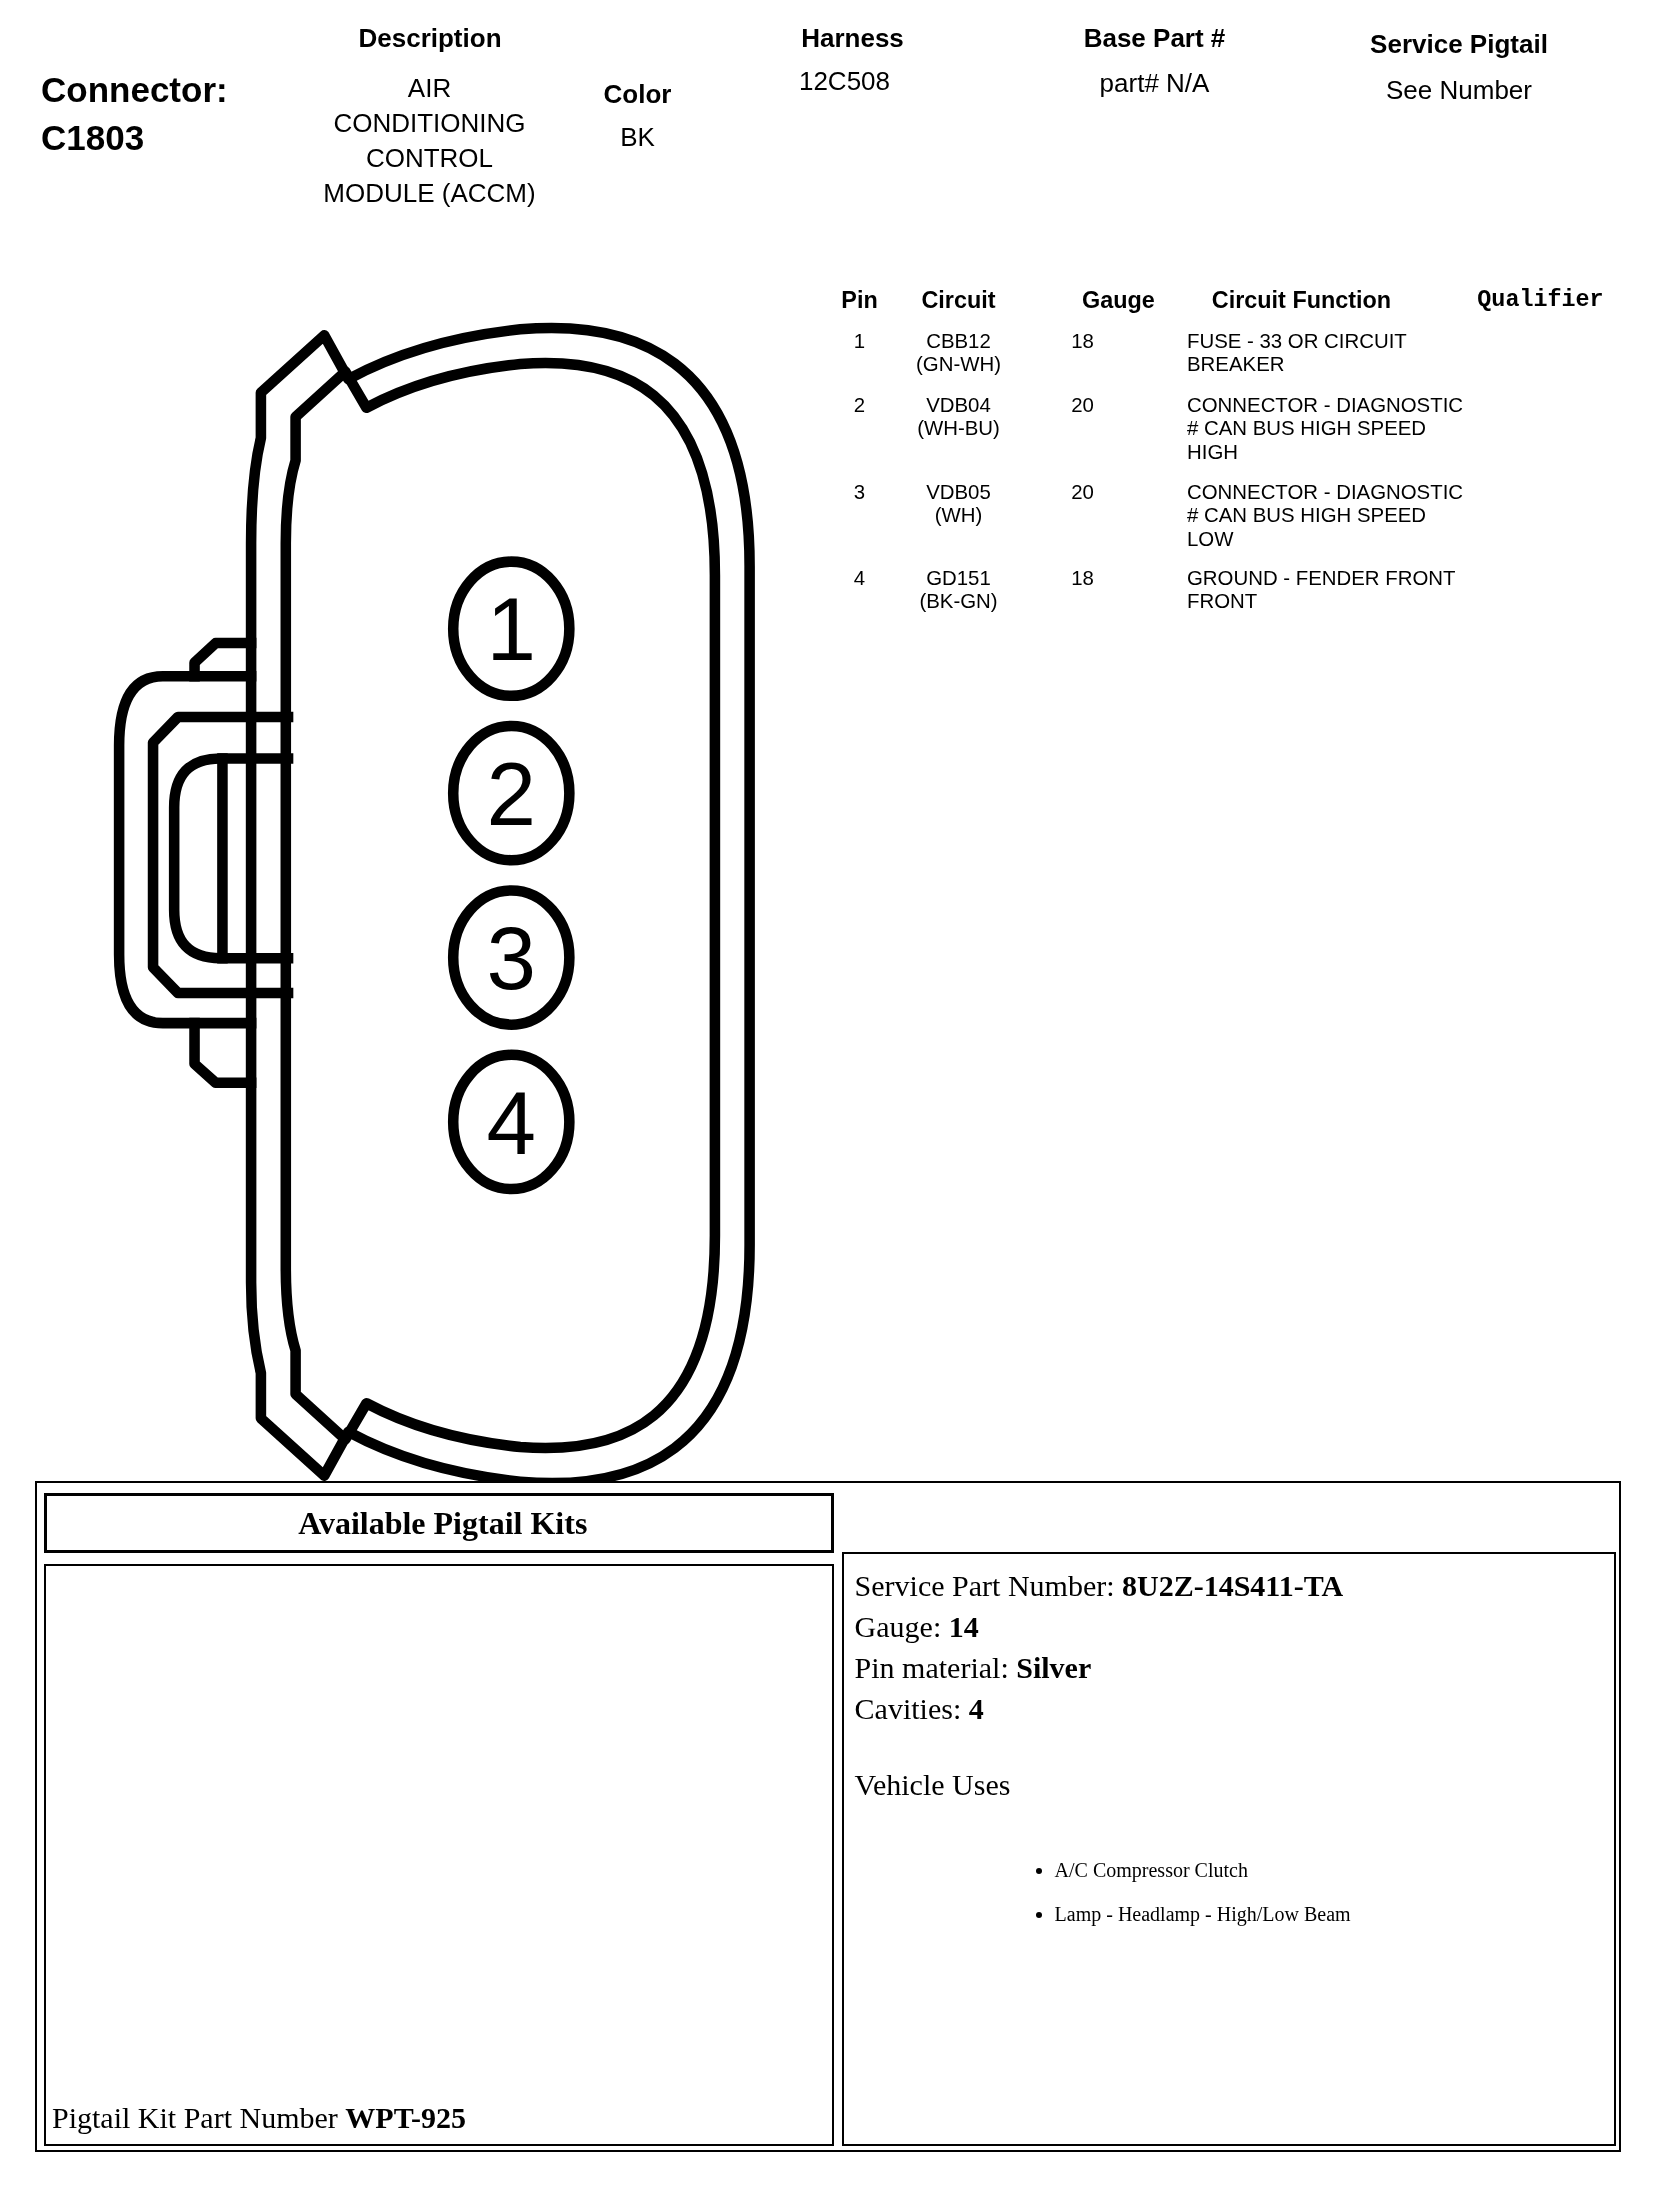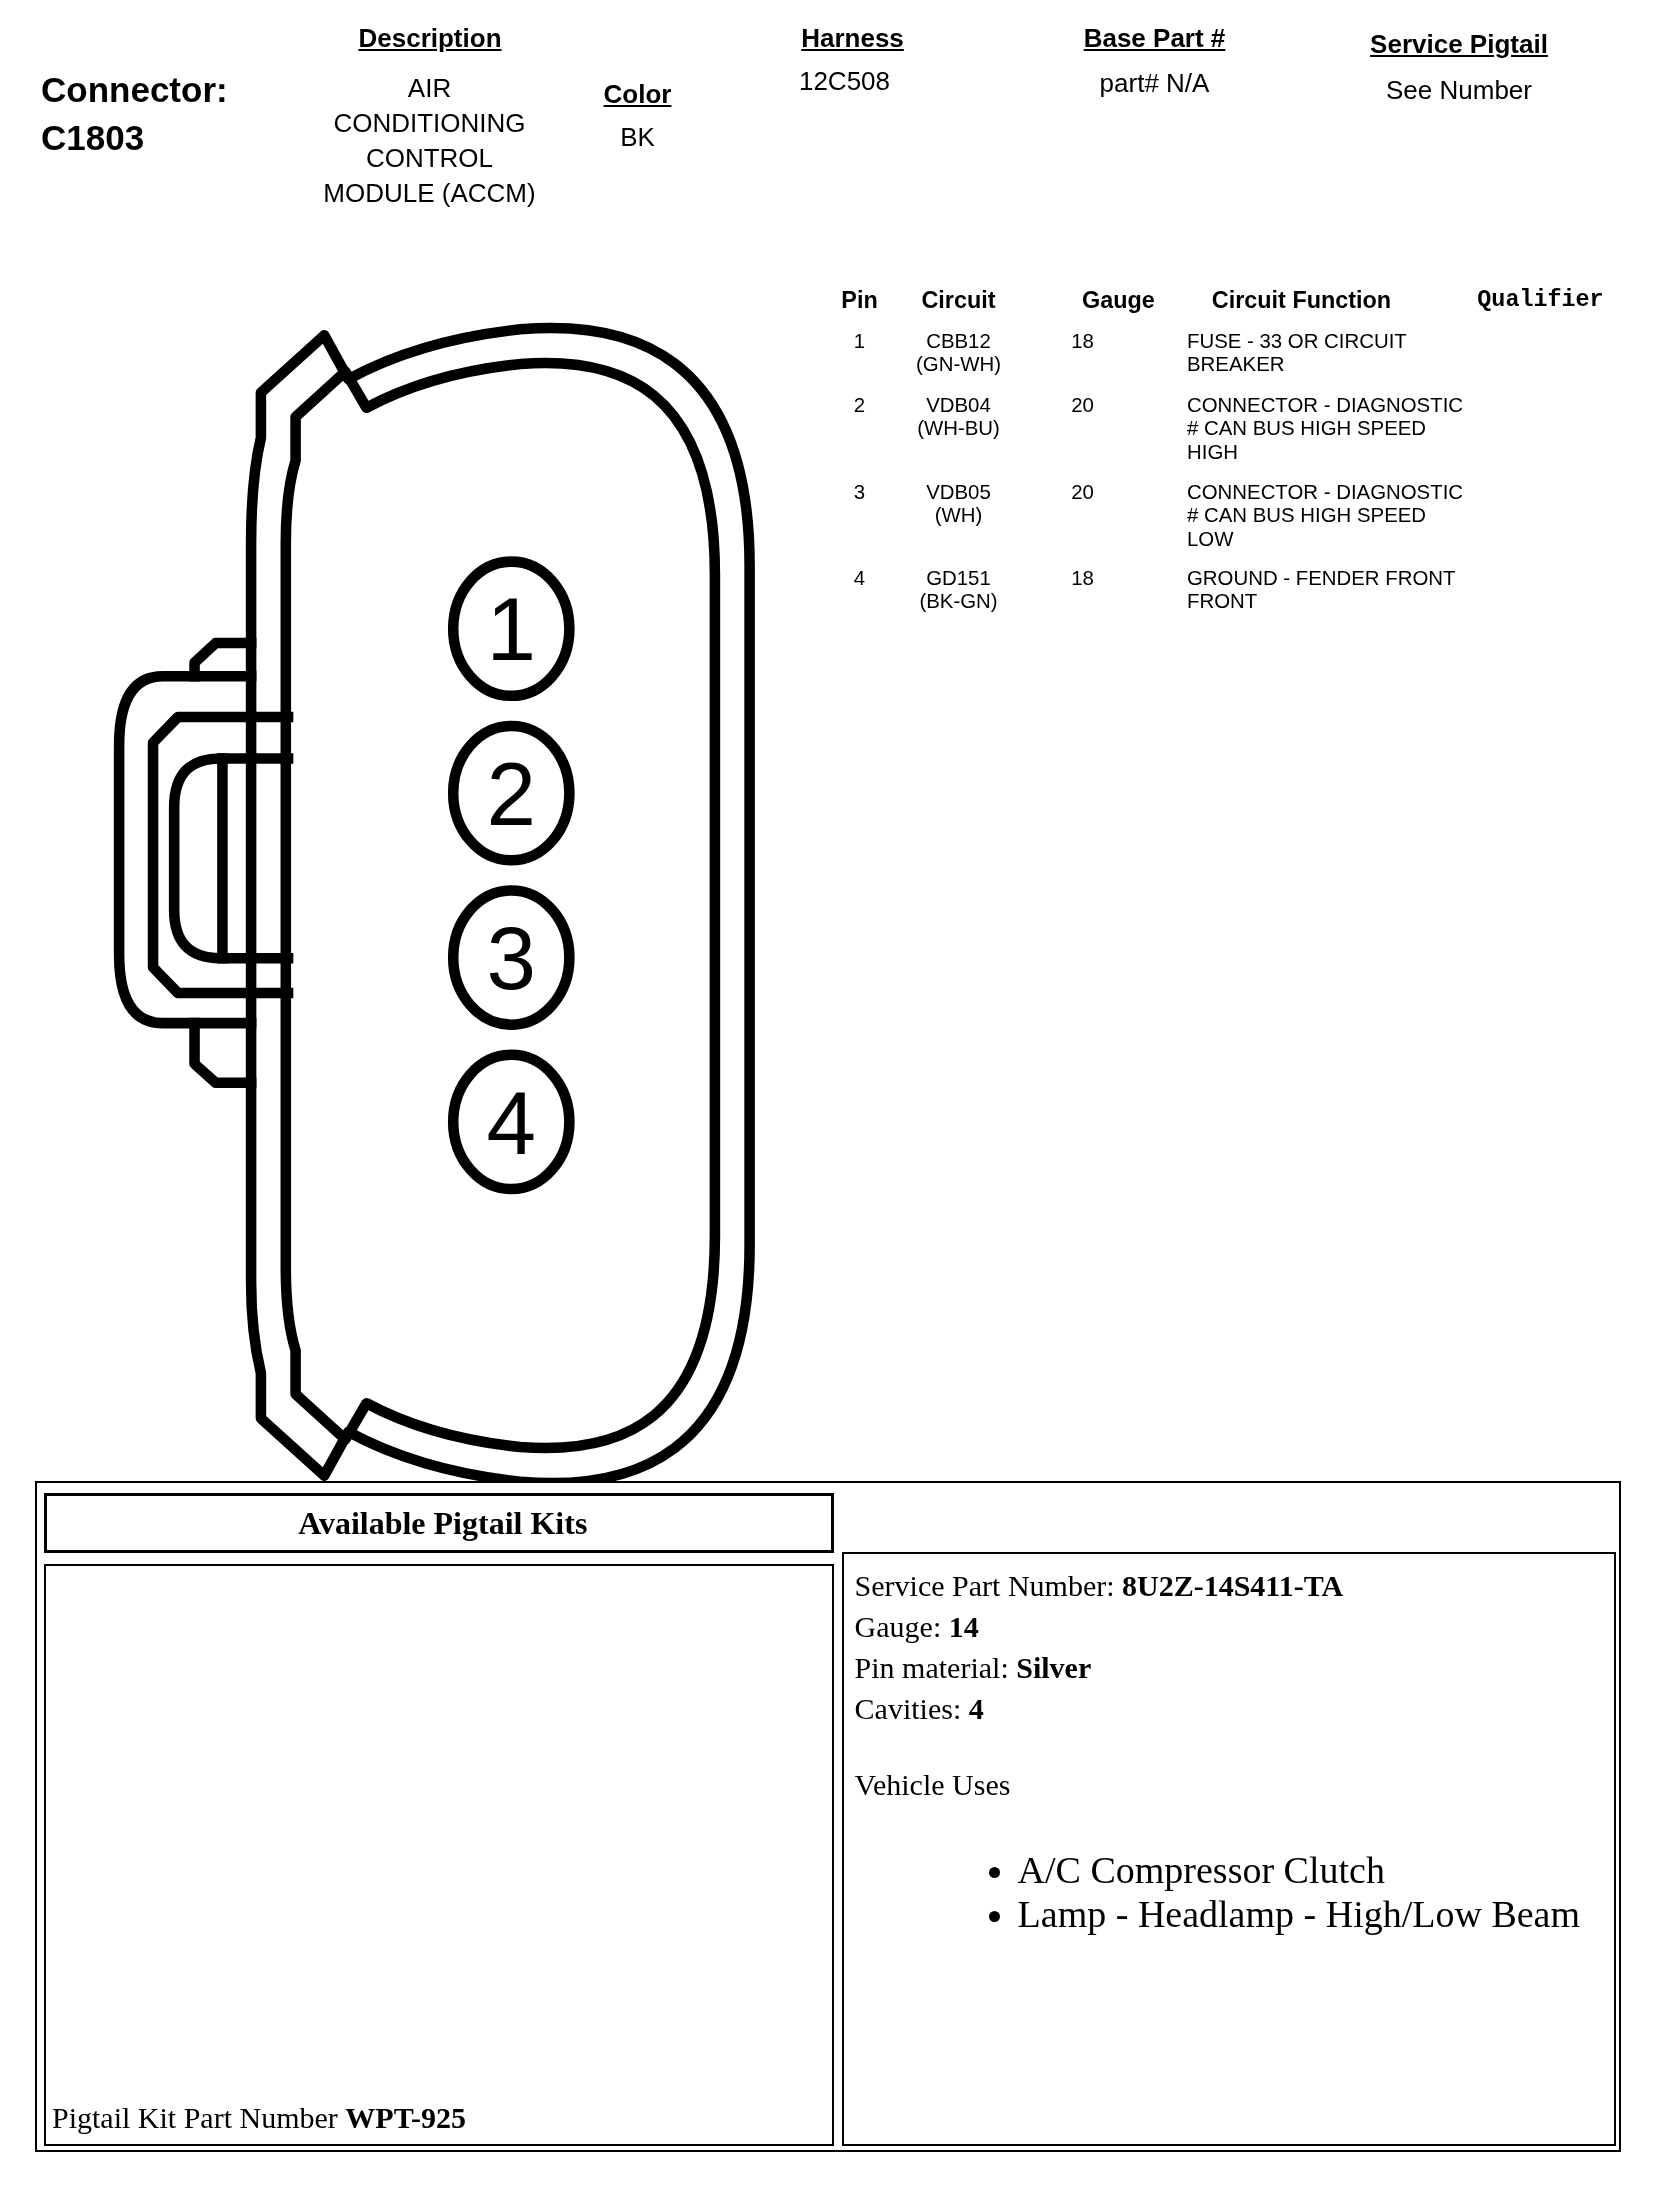--- a/index.html
+++ b/index.html
@@ -4,34 +4,34 @@
 <style>
   * { margin:0; padding:0; box-sizing:border-box; }
   html,body { background:#ffffff; }
   body {
     width:1676px; height:2194px; position:relative;
     font-family:"Liberation Sans", sans-serif; color:#000;
   }
   .abs { position:absolute; }
   .ctr { text-align:center; }
   
-  .hdr-label { font-size:26px; font-weight:bold;text-decoration:underline; }
+  .hdr-label { font-size:26px; font-weight:bold; }
   .hdr-val   { font-size:26px; }
   .conn-title{ font-size:35px; font-weight:bold; line-height:48px; }
   .desc-lines{ font-size:26px; line-height:35px; }
   
   .pt-head { font-size:23.4px; font-weight:bold; }
   .pt-cell { font-size:20.4px; line-height:23.4px; }
   
   .serif { font-family:"Liberation Serif", serif; }
   .box   { position:absolute; border:2.3px solid #000; background:#fff; }
   .kits-title { font-size:32px; font-weight:bold; }
   .info-line  { font-size:30px; line-height:41px; }
   .uses ul { margin:44px 0 0 0; padding-left:163px; }
-  .uses li { font-size:38px; line-height:43px; margin-bottom:1.5px; }
+  .uses li { font-size:20px; line-height:43px; margin-bottom:1.5px;margin-left:37px; }
   svg text { font-family:"Liberation Sans", sans-serif; }
 </style>
 </head>
 <body>
 
 <div class="abs conn-title" style="left:41px; top:66px; width:272px;">
   <div>Connector:</div>
   <div>C1803</div>
 </div>
 

